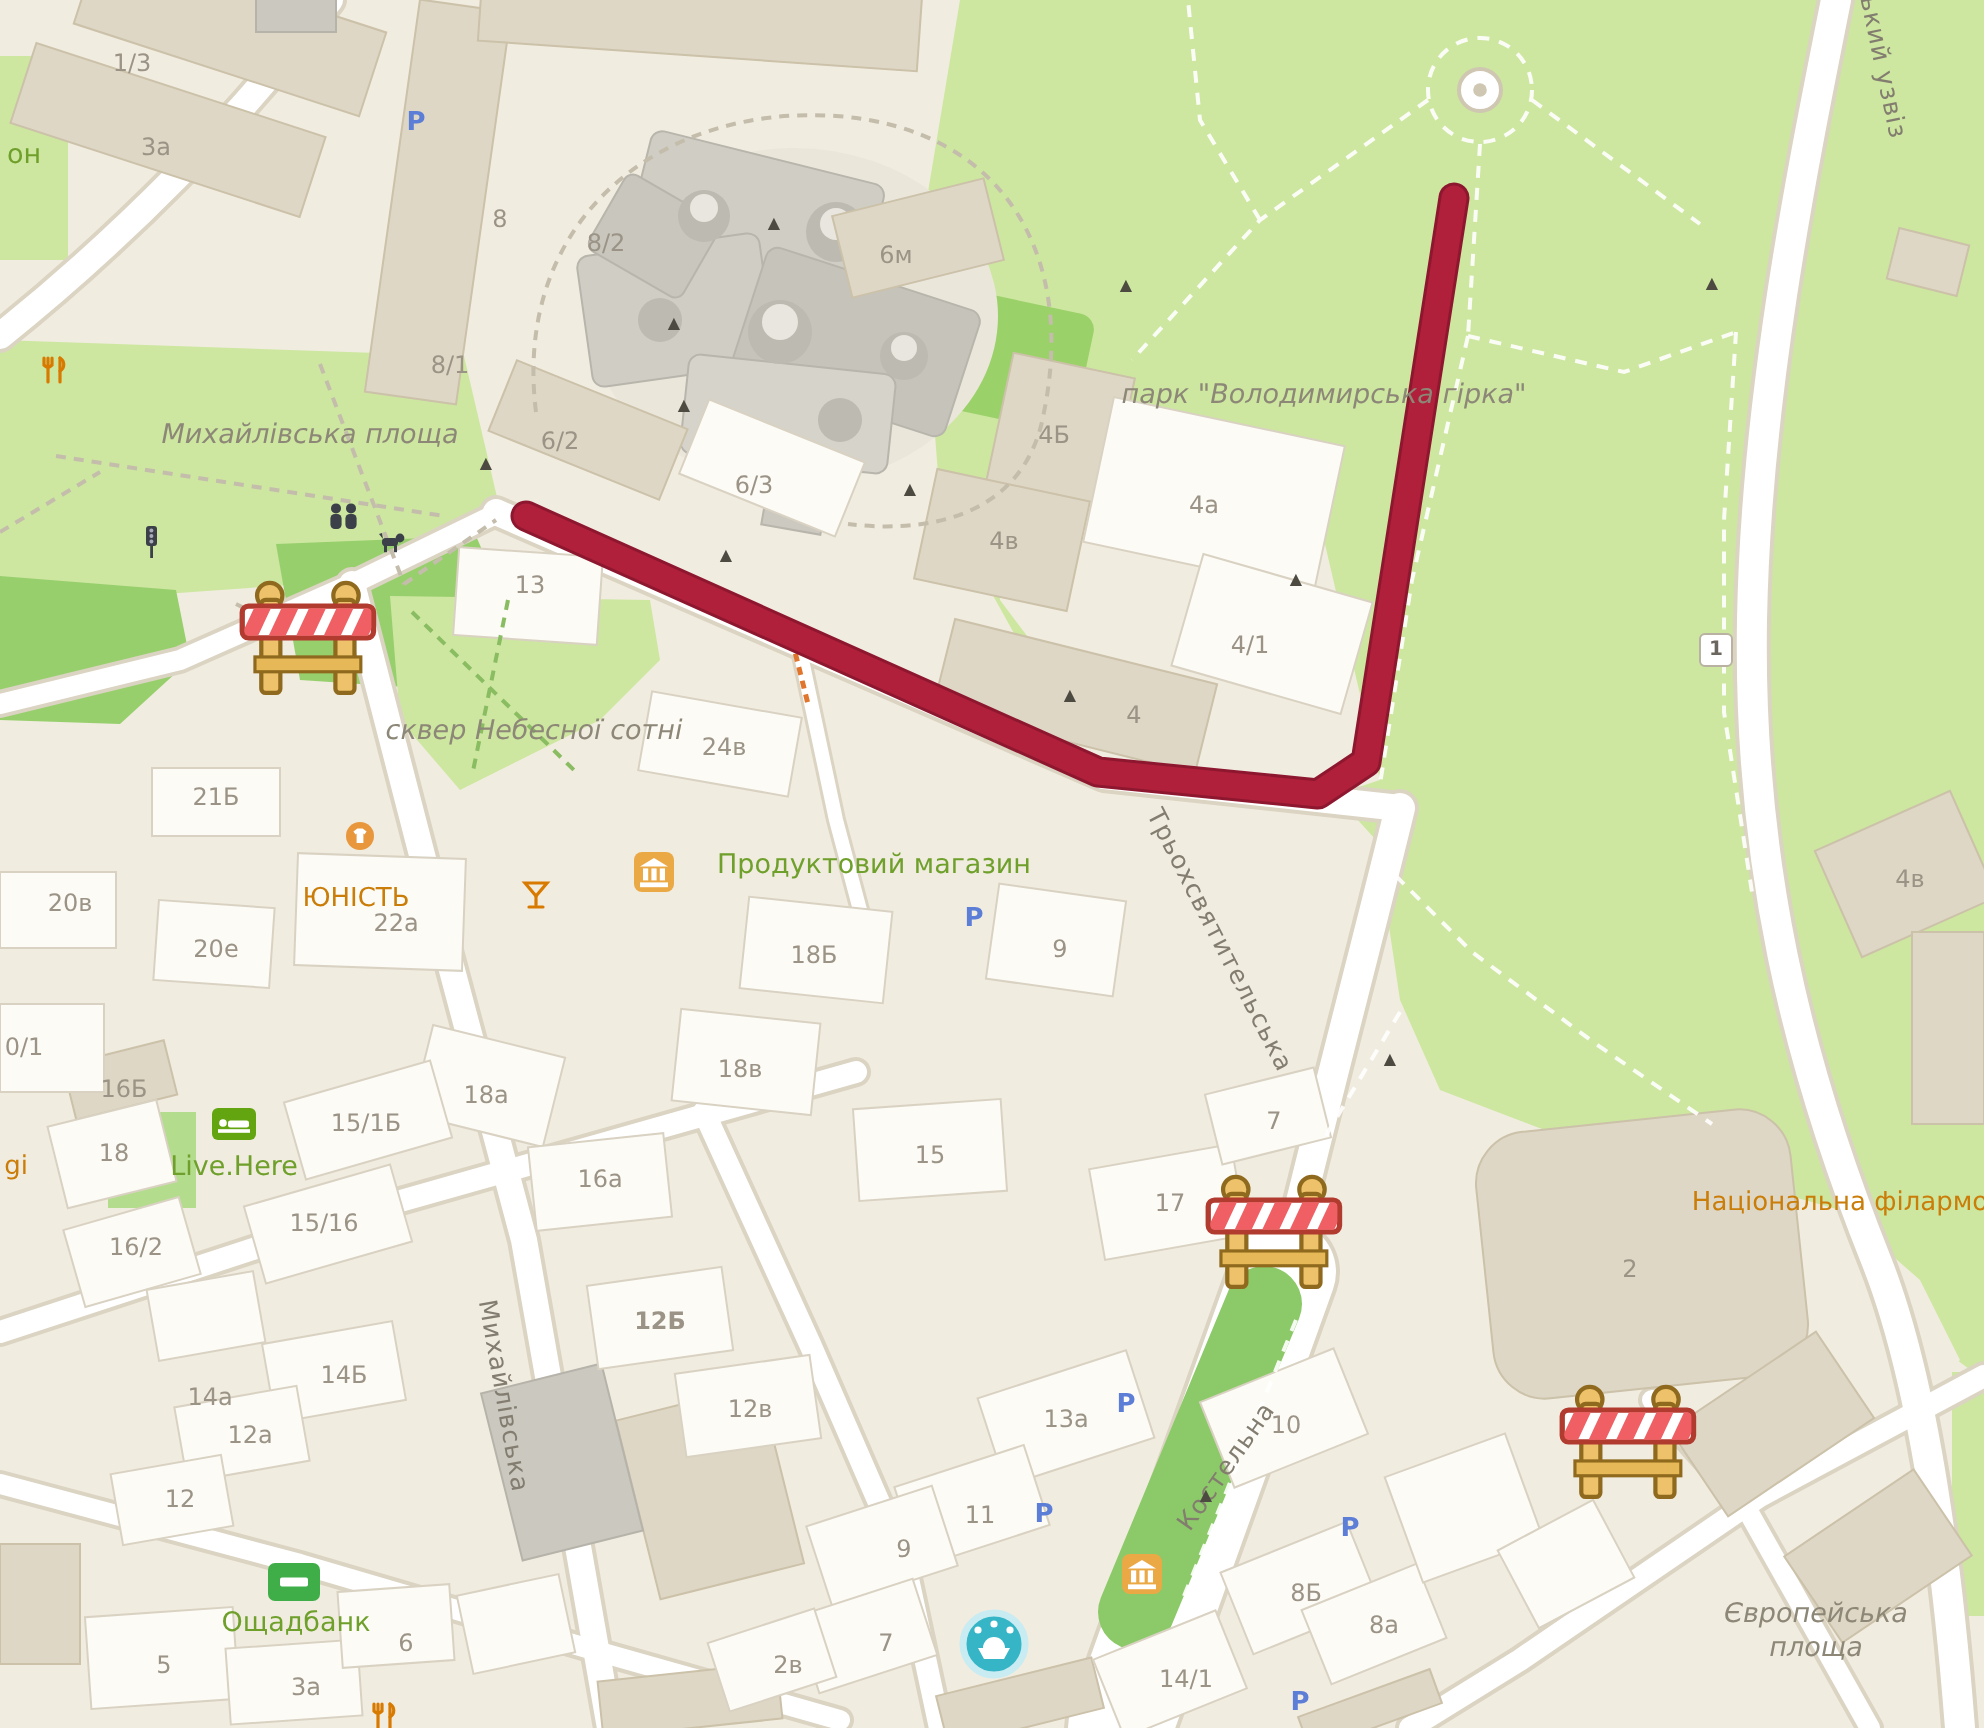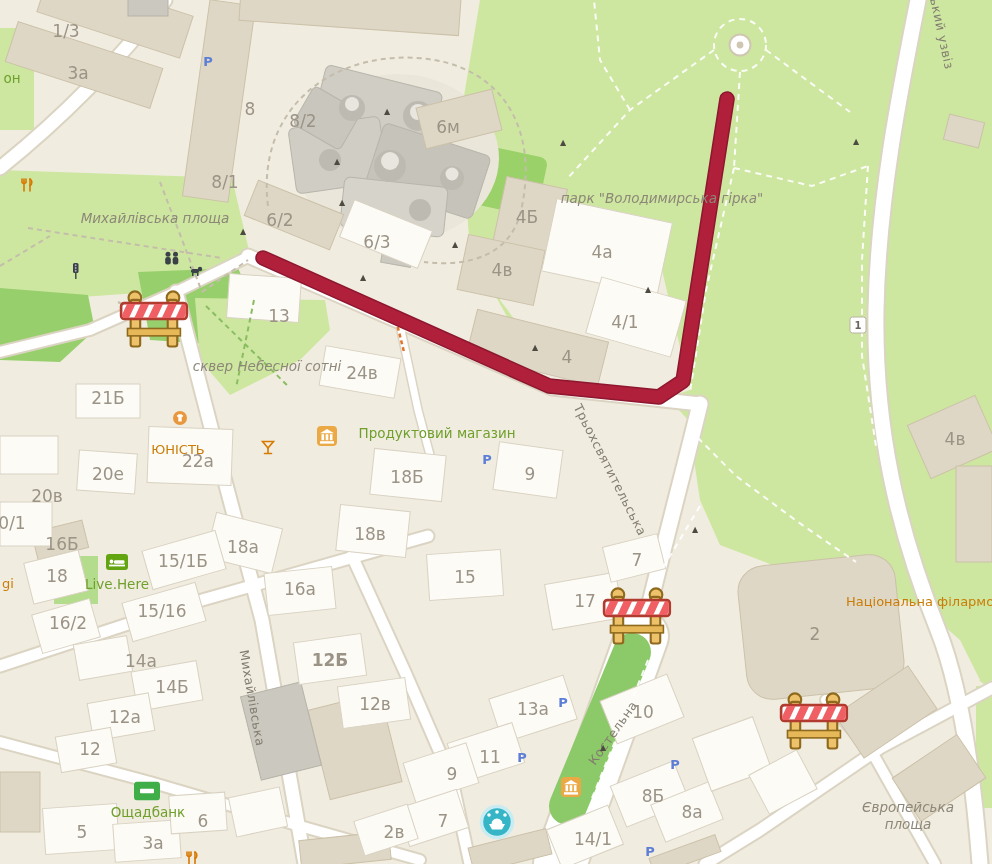--- a/index.html
+++ b/index.html
@@ -5,21 +5,21 @@
   html,body{margin:0;padding:0;background:#888;}
   #stage{position:relative;width:992px;height:864px;overflow:hidden;background:#f1ece0;
          font-family:"DejaVu Sans",sans-serif;}
   #map-svg{position:absolute;left:0;top:0;}
   #overlay{position:absolute;left:0;top:0;width:992px;height:864px;}
   .lbl{position:absolute;transform:translate(-50%,-50%);white-space:pre;text-align:center;line-height:1.25;}
   .place{font-style:italic;color:#8d8778;font-size:13.5px;}
   .street{color:#837d70;font-size:12.5px;letter-spacing:.6px;}
   .poi-green{color:#6fa02b;font-size:13.5px;}
   .poi-orange{color:#ca7d08;font-size:13px;}
-  .num{color:#9b9386;font-size:17px;}
+  .num{color:#9b9386;font-size:12px;}
   .parking{color:#5d7ed7;font-size:13px;font-weight:bold;}
   .mon{color:#4d4a42;font-size:8px;}
   .shield{position:absolute;transform:translate(-50%,-50%);width:15px;height:15px;background:#fff;
           border:1.5px solid #b9b2a2;border-radius:3px;color:#6b675e;font-size:10px;font-weight:bold;
           display:flex;align-items:center;justify-content:center;}
   .poi{position:absolute;transform:translate(-50%,-50%);}
   .banner{position:absolute;background:#1e3c66;border:2px solid #152945;color:#fff;
           font:bold 21px "Liberation Sans",sans-serif;padding:3px 11px 5px;white-space:nowrap;}
   #banner-park{left:733px;top:221px;}
   #banner-street{left:188px;top:389px;}
@@ -337,45 +337,45 @@
       <span class="lbl num" style="left: 250px; top: 110px;">8</span>
       <span class="lbl num" style="left: 303px; top: 122px;">8/2</span>
       <span class="lbl num" style="left: 448px; top: 128px;">6м</span>
       <span class="lbl num" style="left: 225px; top: 183px;">8/1</span>
       <span class="lbl num" style="left: 280px; top: 221px;">6/2</span>
       <span class="lbl num" style="left: 377px; top: 243px;">6/3</span>
       <span class="lbl num" style="left: 527px; top: 218px;">4Б</span>
       <span class="lbl num" style="left: 602px; top: 253px;">4а</span>
       <span class="lbl num" style="left: 502px; top: 271px;">4в</span>
       <span class="lbl num" style="left: 625px; top: 323px;">4/1</span>
-      <span class="lbl num" style="left: 279px; top: 293px; margin-top: 24px;">13</span>
+      <span class="lbl num" style="left: 265px; top: 293px;">13</span>
       <span class="lbl num" style="left: 567px; top: 358px;">4</span>
       <span class="lbl num" style="left: 362px; top: 374px;">24в</span>
       <span class="lbl num" style="left: 108px; top: 399px;">21Б</span>
-      <span class="lbl num" style="left: 47px; top: 452px; margin-top: 45px;">20в</span>
+      <span class="lbl num" style="left: 35px; top: 452px;">20в</span>
       <span class="lbl num" style="left: 108px; top: 475px;">20е</span>
       <span class="lbl num" style="left: 198px; top: 462px;">22а</span>
       <span class="lbl num" style="left: 12px; top: 524px;">0/1</span>
       <span class="lbl num" style="left: 407px; top: 478px;">18Б</span>
       <span class="lbl num" style="left: 530px; top: 475px;">9</span>
       <span class="lbl num" style="left: 370px; top: 535px;">18в</span>
       <span class="lbl num" style="left: 243px; top: 548px;">18а</span>
       <span class="lbl num" style="left: 62px; top: 545px;">16Б</span>
       <span class="lbl num" style="left: 57px; top: 577px;">18</span>
       <span class="lbl num" style="left: 183px; top: 562px;">15/1Б</span>
       <span class="lbl num" style="left: 162px; top: 612px;">15/16</span>
       <span class="lbl num" style="left: 300px; top: 590px;">16а</span>
       <span class="lbl num" style="left: 68px; top: 624px;">16/2</span>
       <span class="lbl num" style="left: 465px; top: 578px;">15</span>
       <span class="lbl num" style="left: 585px; top: 602px;">17</span>
       <span class="lbl num" style="left: 637px; top: 561px;">7</span>
       <span class="lbl num" style="left: 330px; top: 661px; font-weight: bold;">12Б</span>
       <span class="lbl num" style="left: 375px; top: 705px;">12в</span>
       <span class="lbl num" style="left: 172px; top: 688px;">14Б</span>
-      <span class="lbl num" style="left: 105px; top: 662px; margin-left: 36px;">14а</span>
+      <span class="lbl num" style="left: 105px; top: 699px;">14а</span>
       <span class="lbl num" style="left: 125px; top: 718px;">12а</span>
       <span class="lbl num" style="left: 90px; top: 750px;">12</span>
       <span class="lbl num" style="left: 533px; top: 710px;">13а</span>
       <span class="lbl num" style="left: 643px; top: 713px;">10</span>
       <span class="lbl num" style="left: 490px; top: 758px;">11</span>
       <span class="lbl num" style="left: 452px; top: 775px;">9</span>
       <span class="lbl num" style="left: 443px; top: 822px;">7</span>
       <span class="lbl num" style="left: 394px; top: 833px;">2в</span>
       <span class="lbl num" style="left: 653px; top: 797px;">8Б</span>
       <span class="lbl num" style="left: 692px; top: 813px;">8а</span>

